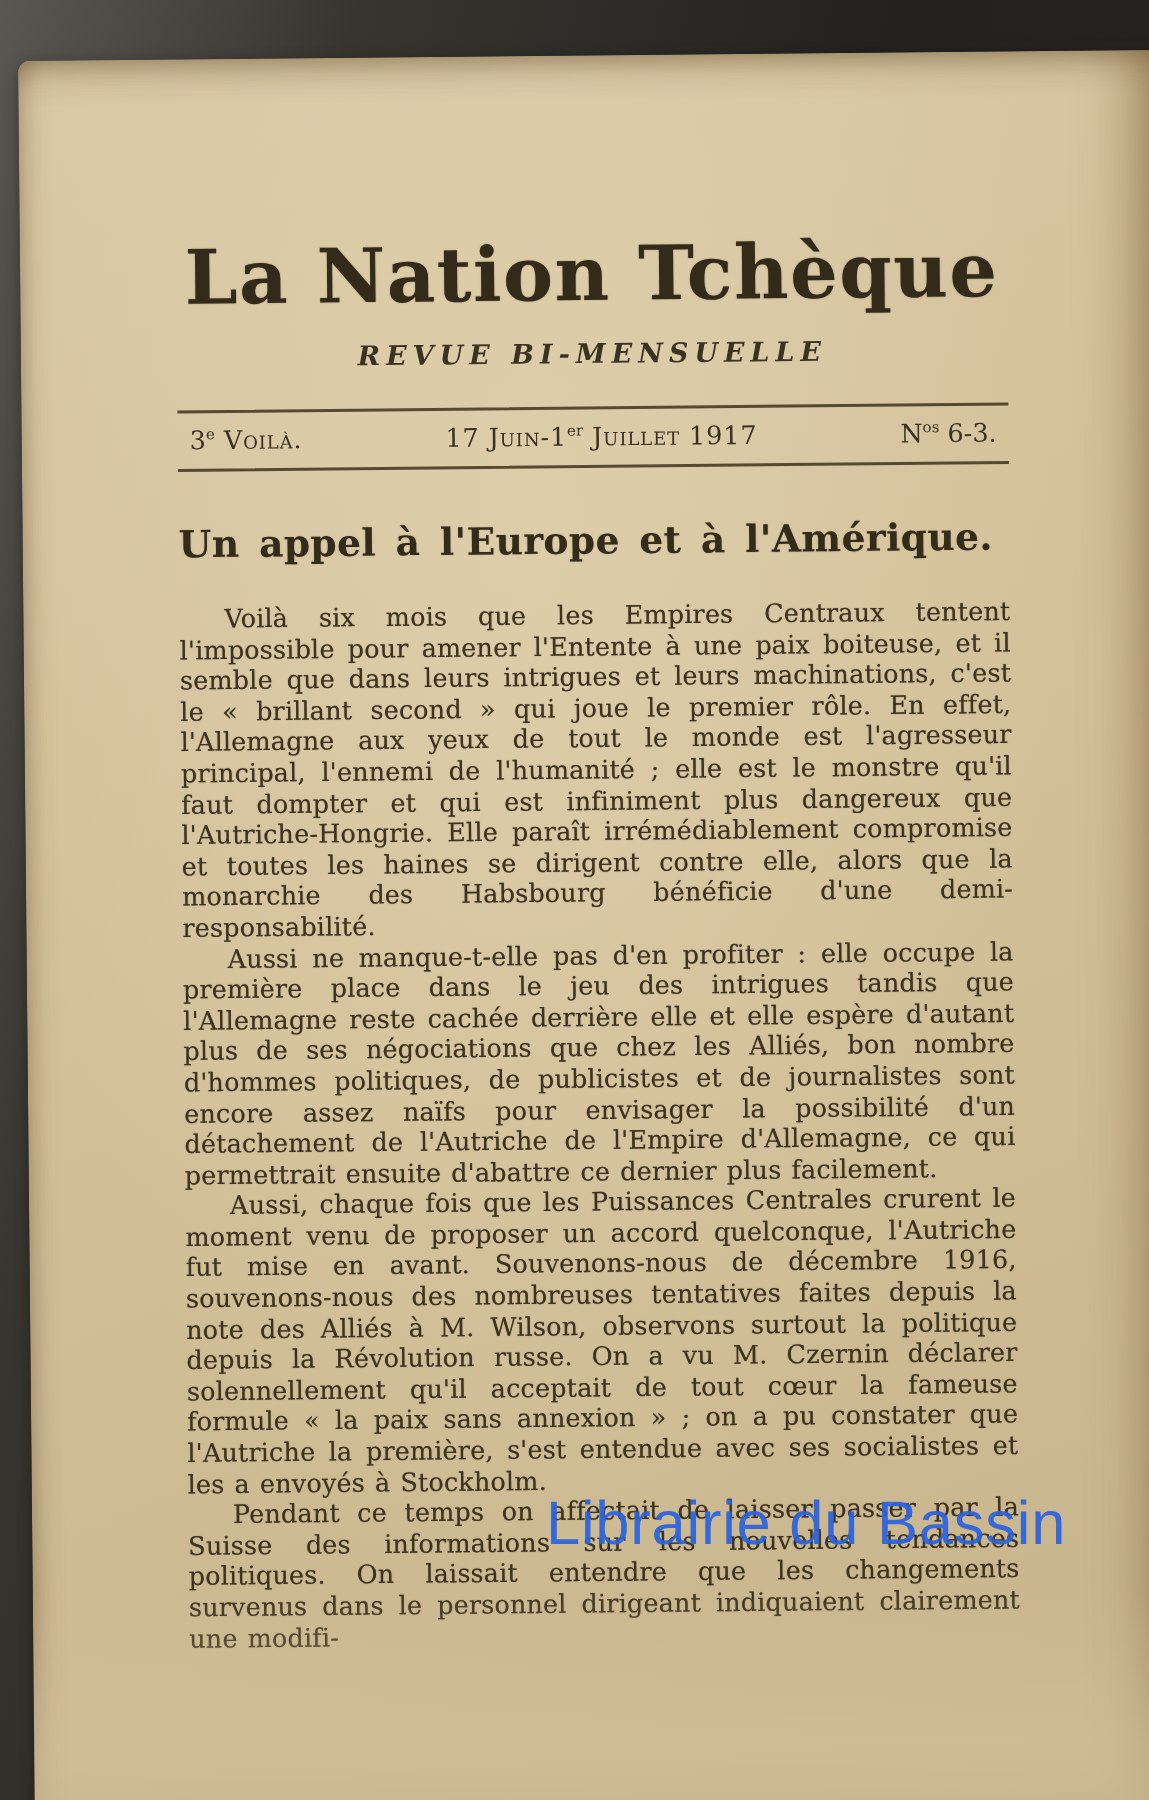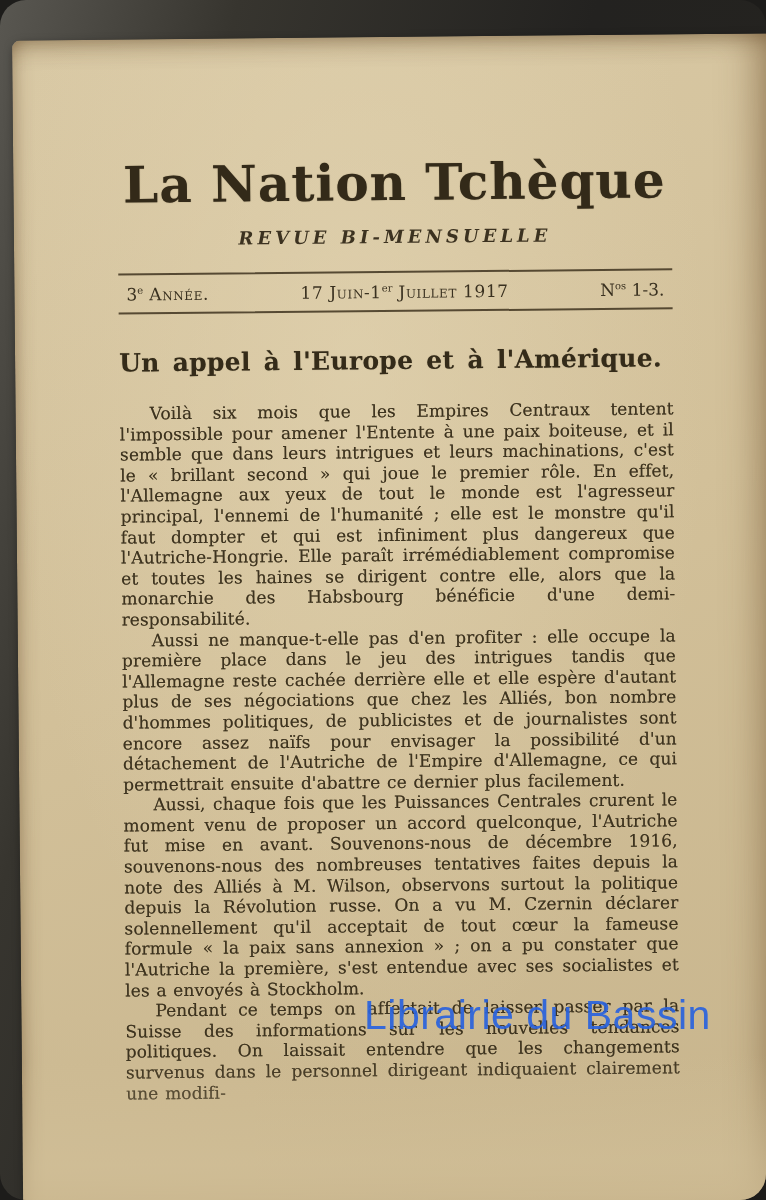--- a/index.html
+++ b/index.html
@@ -7,21 +7,20 @@
     padding: 0;
     background: #1d1c1a;
   }
   .photo {
     position: relative;
     width: 766px;
     height: 1200px;
     overflow: hidden;
     background: linear-gradient(105deg, #595751 0%, #37352f 22%, #232220 55%, #26241f 100%);
     font-family: "DejaVu Serif", "Liberation Serif", serif;
-    border-radius: 26px;
   }
   .paper {
     position: absolute;
     top: 37px;
     left: 12px;
     right: -2px;
     bottom: -8px;
     background:
       radial-gradient(ellipse at 45% 28%, rgba(228,214,180,0.55) 0%, rgba(228,214,180,0) 60%),
       linear-gradient(160deg, #d9c9a5 0%, #d2c099 48%, #c7b48c 100%);
@@ -122,25 +121,25 @@
 <div class="photo">
 
   <div class="paper">
     <div class="content">
 
       <h1 class="masthead-title">La Nation Tchèque</h1>
 
       <div class="masthead-subtitle">REVUE BI-MENSUELLE</div>
 
       <div class="issue-bar">
-        <span><span>3</span><sup>e</sup><span class="sc"> Année.</span></span>
+        <span><span>3</span><sup>e</sup><span class="sc"> Voilà.</span></span>
 
         <span><span class="sc">17 Juin-1</span><sup>er</sup><span class="sc"> Juillet 1917</span></span>
 
-        <span><span>N</span><sup>os</sup><span> 1-3.</span></span>
+        <span><span>N</span><sup>os</sup><span> 6-3.</span></span>
       </div>
 
       <h2 class="article-title">Un appel à l'Europe et à l'Amérique.</h2>
 
       <div class="body-text">
         <p>Voilà six mois que les Empires Centraux tentent l'impossible pour amener l'Entente à une paix boiteuse, et il semble que dans leurs intrigues et leurs machinations, c'est le « brillant second » qui joue le premier rôle. En effet, l'Allemagne aux yeux de tout le monde est l'agresseur principal, l'ennemi de l'humanité ; elle est le monstre qu'il faut dompter et qui est infiniment plus dangereux que l'Autriche-Hongrie. Elle paraît irrémédiablement compromise et toutes les haines se dirigent contre elle, alors que la monarchie des Habsbourg bénéficie d'une demi-responsabilité.</p>
         <p>Aussi ne manque-t-elle pas d'en profiter : elle occupe la première place dans le jeu des intrigues tandis que l'Allemagne reste cachée derrière elle et elle espère d'autant plus de ses négociations que chez les Alliés, bon nombre d'hommes politiques, de publicistes et de journalistes sont encore assez naïfs pour envisager la possibilité d'un détachement de l'Autriche de l'Empire d'Allemagne, ce qui permettrait ensuite d'abattre ce dernier plus facilement.</p>
         <p>Aussi, chaque fois que les Puissances Centrales crurent le moment venu de proposer un accord quelconque, l'Autriche fut mise en avant. Souvenons-nous de décembre 1916, souvenons-nous des nombreuses tentatives faites depuis la note des Alliés à M. Wilson, observons surtout la politique depuis la Révolution russe. On a vu M. Czernin déclarer solennellement qu'il acceptait de tout cœur la fameuse formule « la paix sans annexion » ; on a pu constater que l'Autriche la première, s'est entendue avec ses socialistes et les a envoyés à Stockholm.</p>
         <p>Pendant ce temps on affectait de laisser passer par la Suisse des informations sur les nouvelles tendances politiques. On laissait entendre que les changements survenus dans le personnel dirigeant indiquaient clairement une modifi-</p>
       </div>

